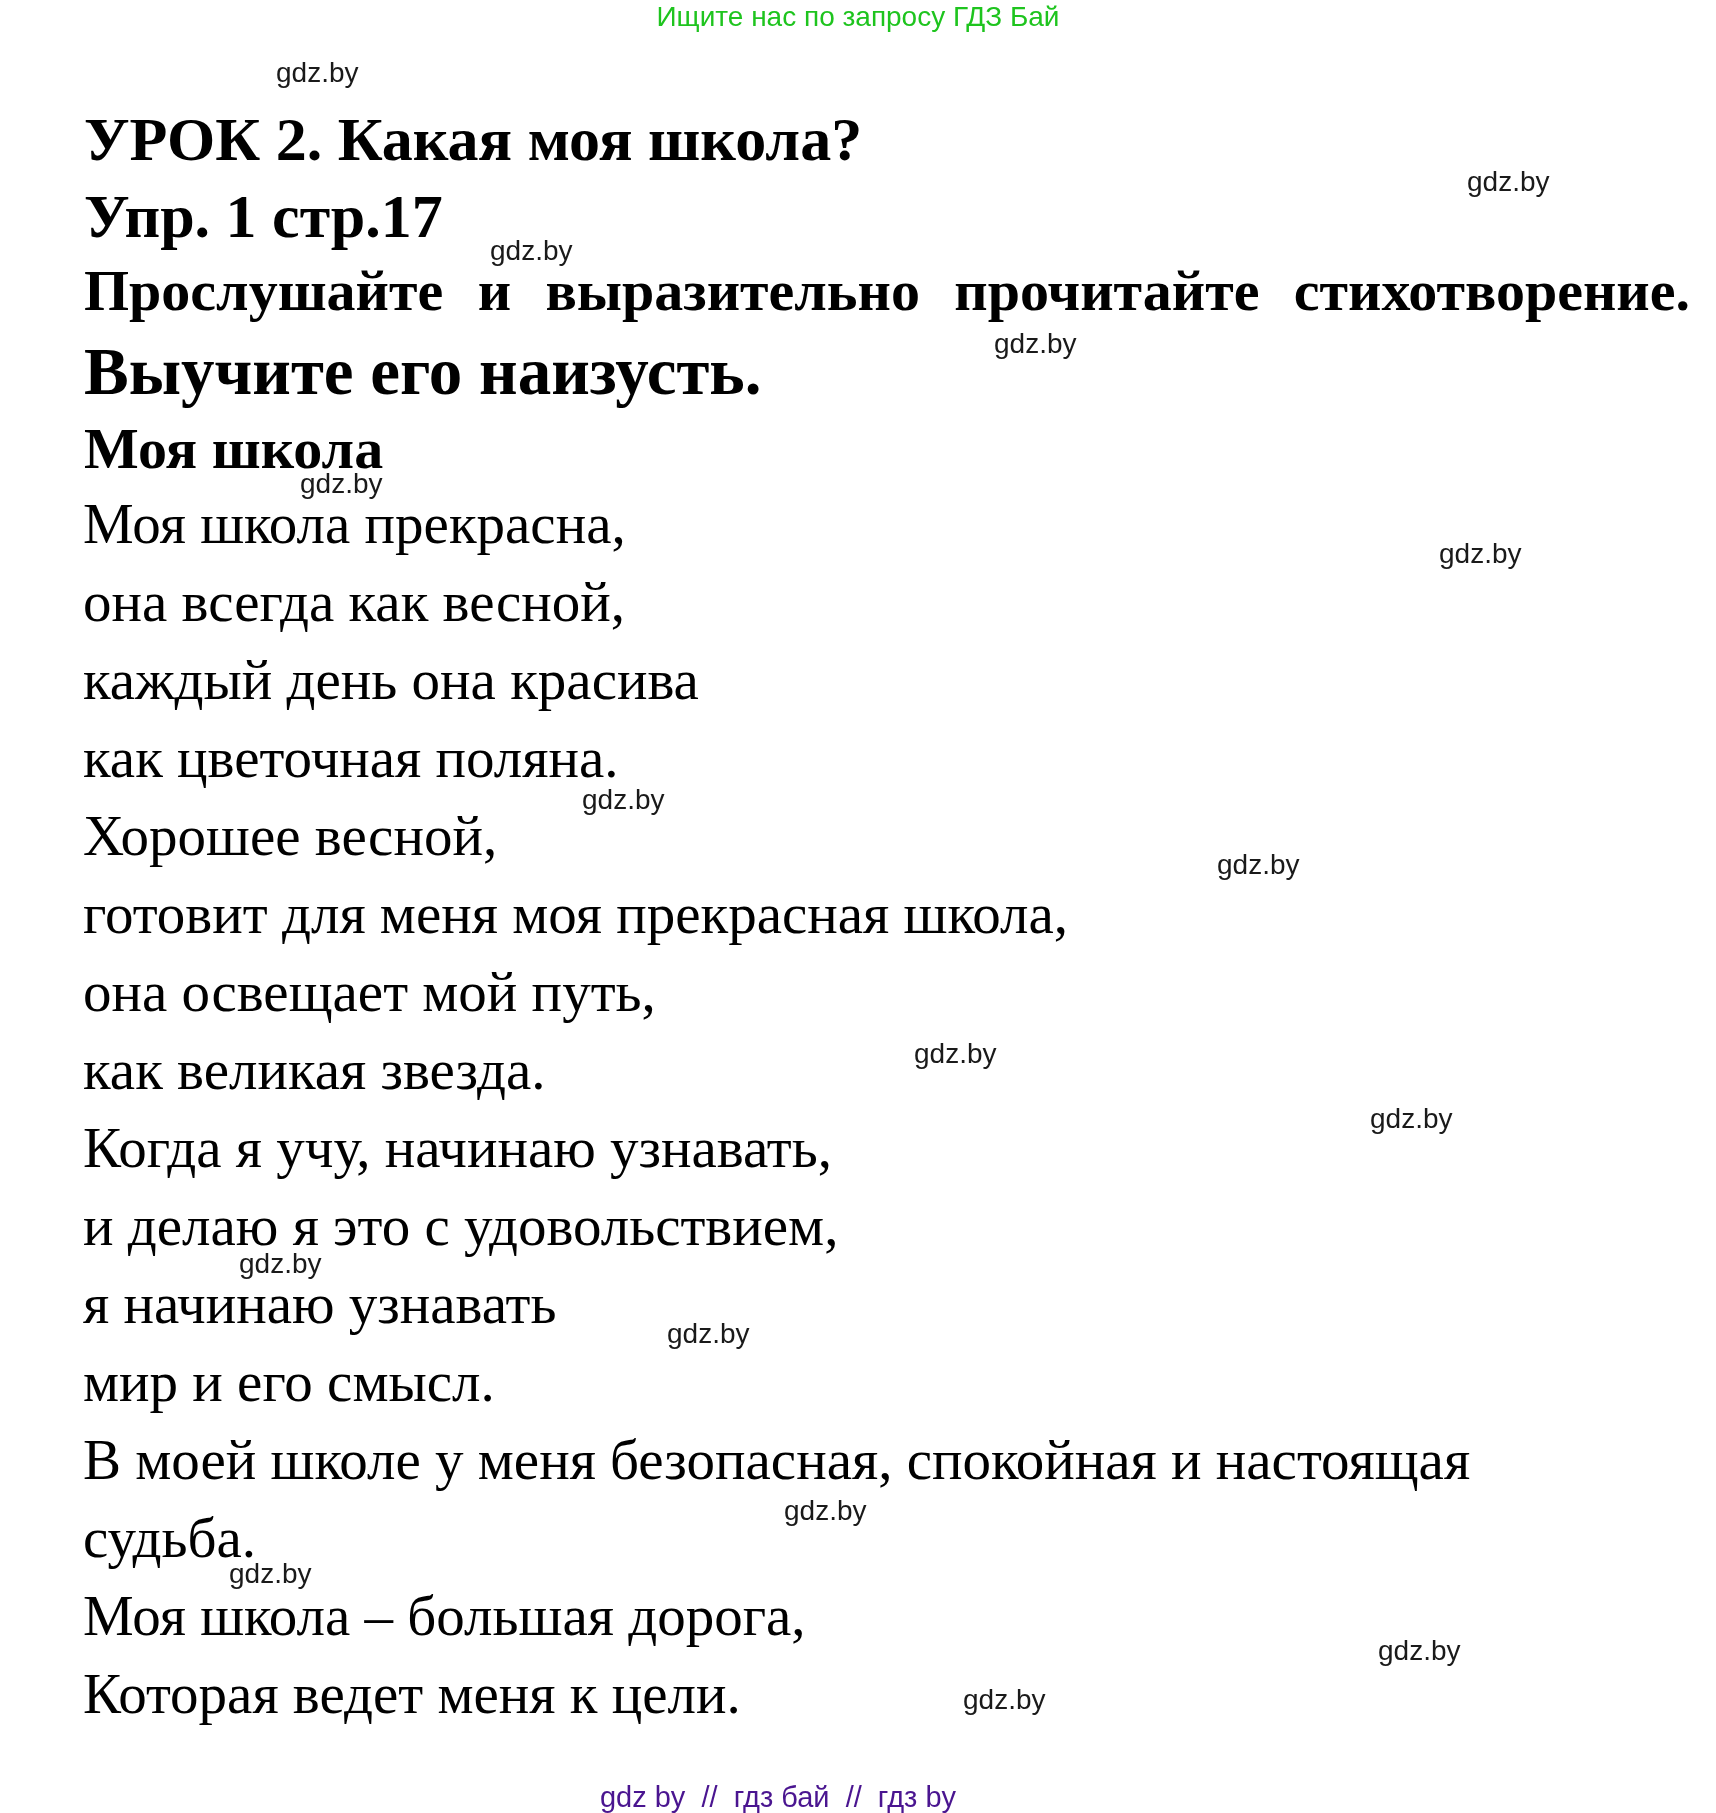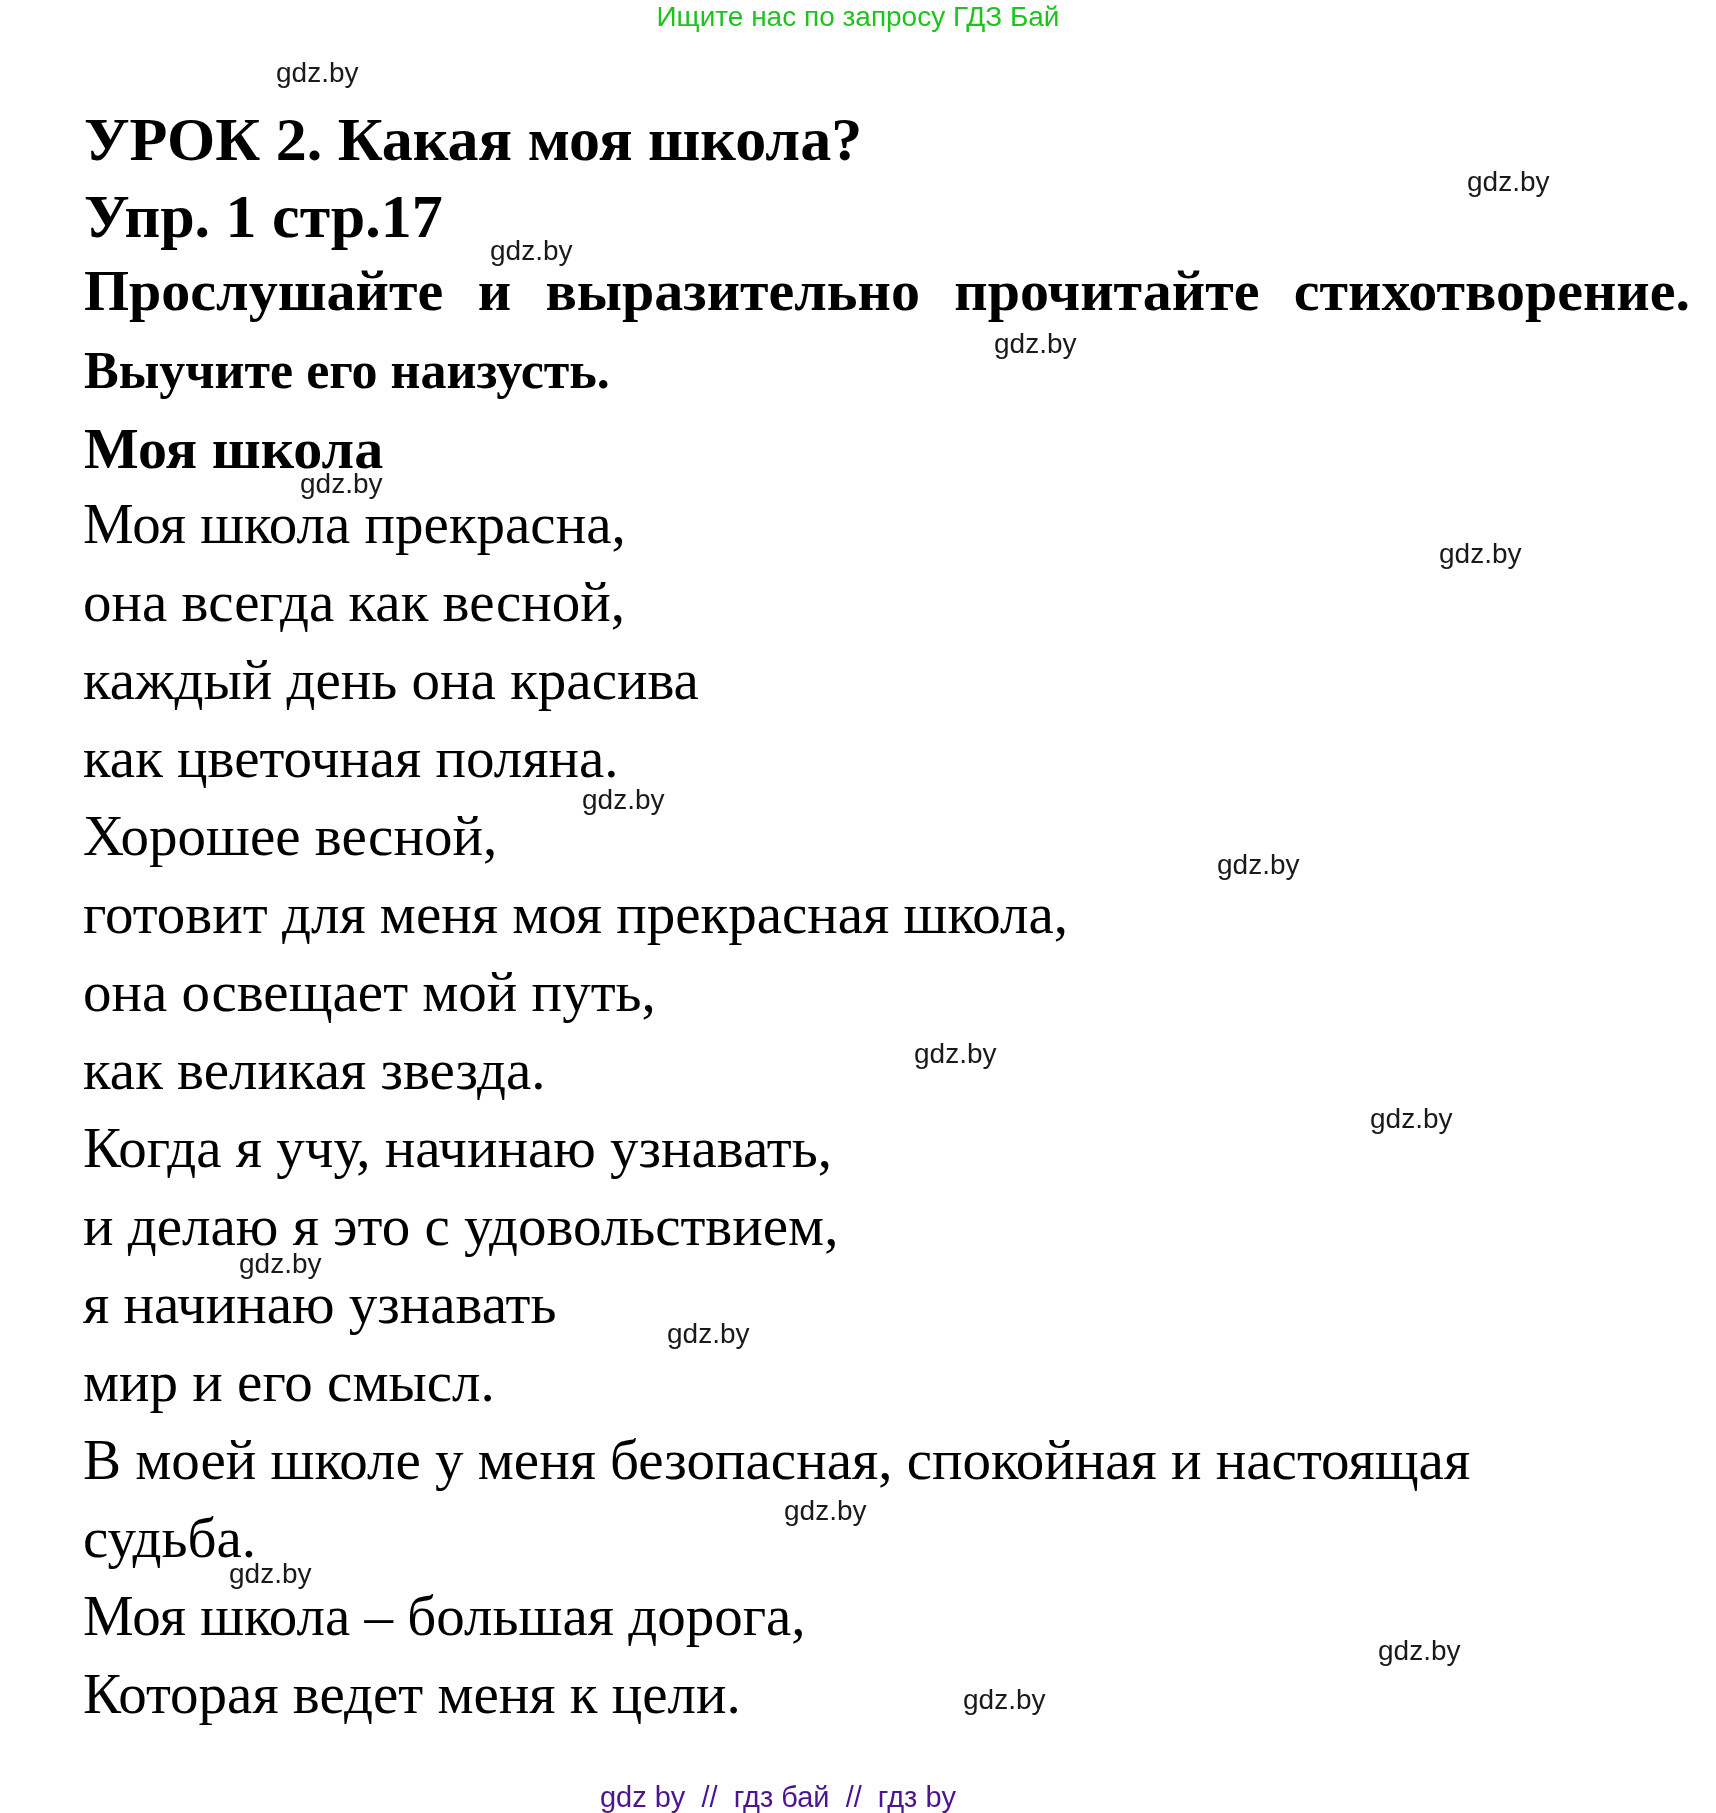--- a/index.html
+++ b/index.html
@@ -20,21 +20,21 @@
 </style>
 </head>
 <body>
 
 <div class="header">Ищите нас по запросу ГДЗ Бай</div>
 
 <div class="heading" style="top:108px;">УРОК 2. Какая моя школа?</div>
 <div class="heading" style="top:185px;">Упр. 1 стр.17</div>
 
 <div class="instr" style="top:262px;"><span>Прослушайте и выразительно прочитайте стихотворение.</span></div>
-<div class="heading" style="top:340px; font-size:52px;">Выучите его наизусть.</div>
+<div class="heading" style="top:340px; font-size:67px;">Выучите его наизусть.</div>
 <div class="heading" style="top:418px; font-size:58px;">Моя школа</div>
 
 <div>
   <div class="poem-line" style="top:494px;">Моя школа прекрасна,</div>
   <div class="poem-line" style="top:572px;">она всегда как весной,</div>
   <div class="poem-line" style="top:650px;">каждый день она красива</div>
   <div class="poem-line" style="top:728px;">как цветочная поляна.</div>
   <div class="poem-line" style="top:806px;">Хорошее весной,</div>
   <div class="poem-line" style="top:884px;">готовит для меня моя прекрасная школа,</div>
   <div class="poem-line" style="top:962px;">она освещает мой путь,</div>

